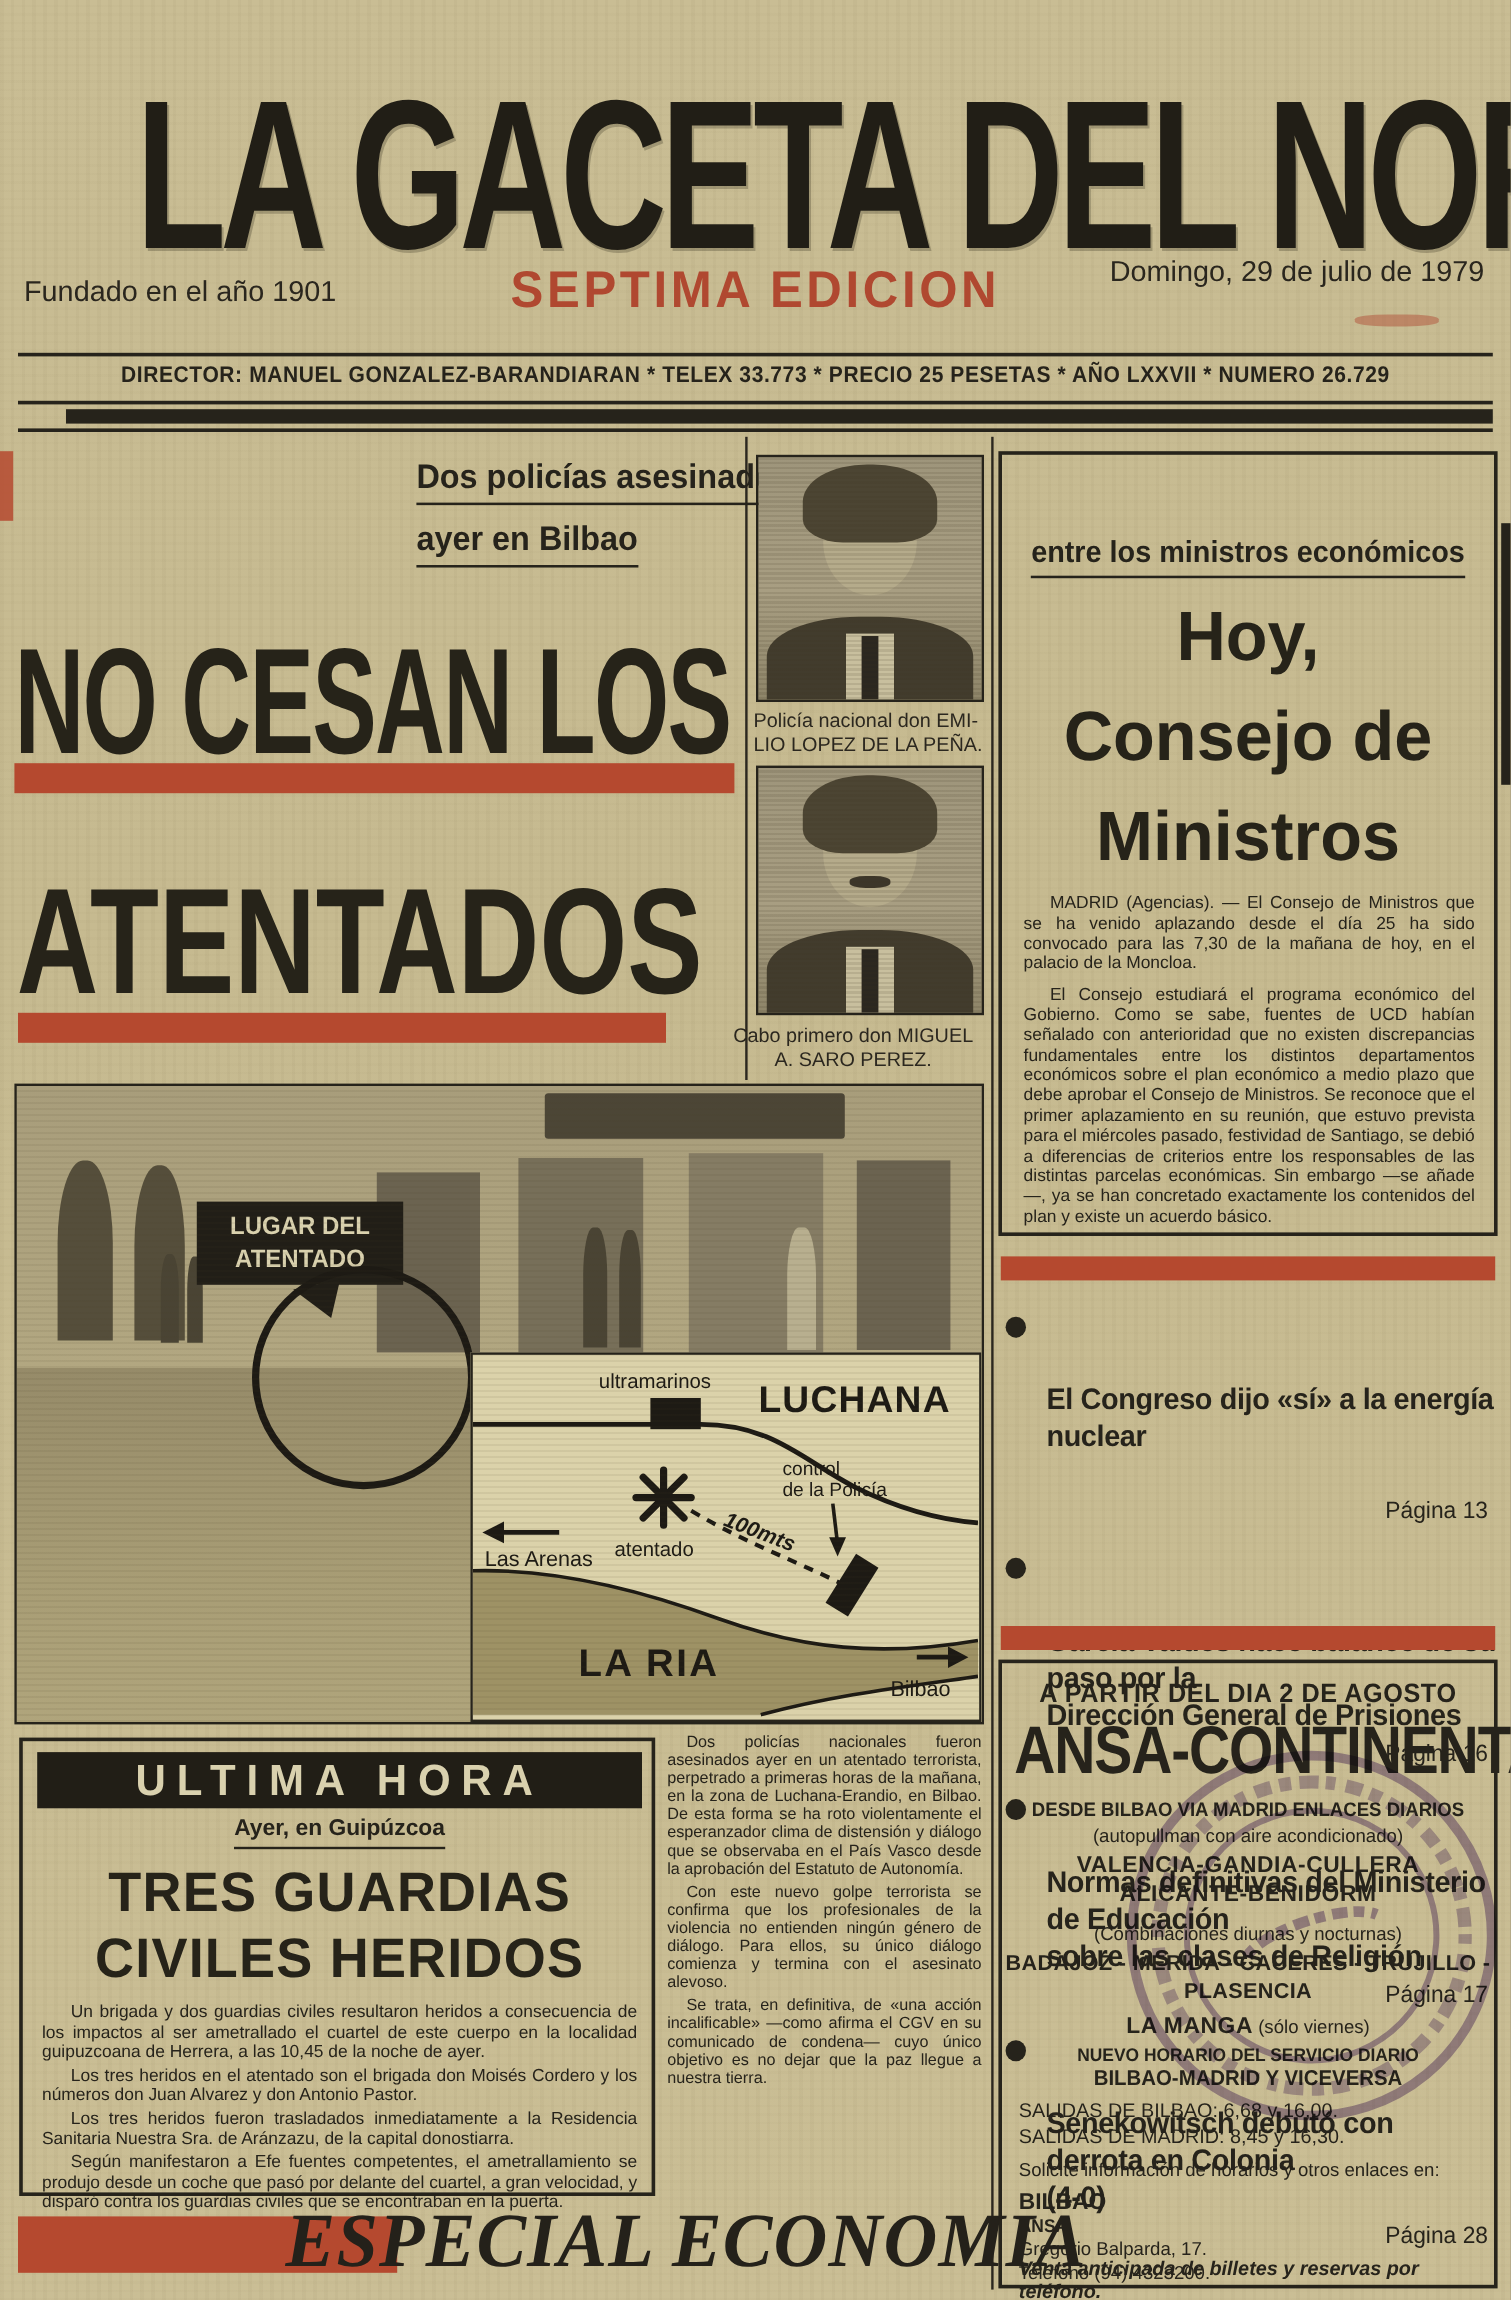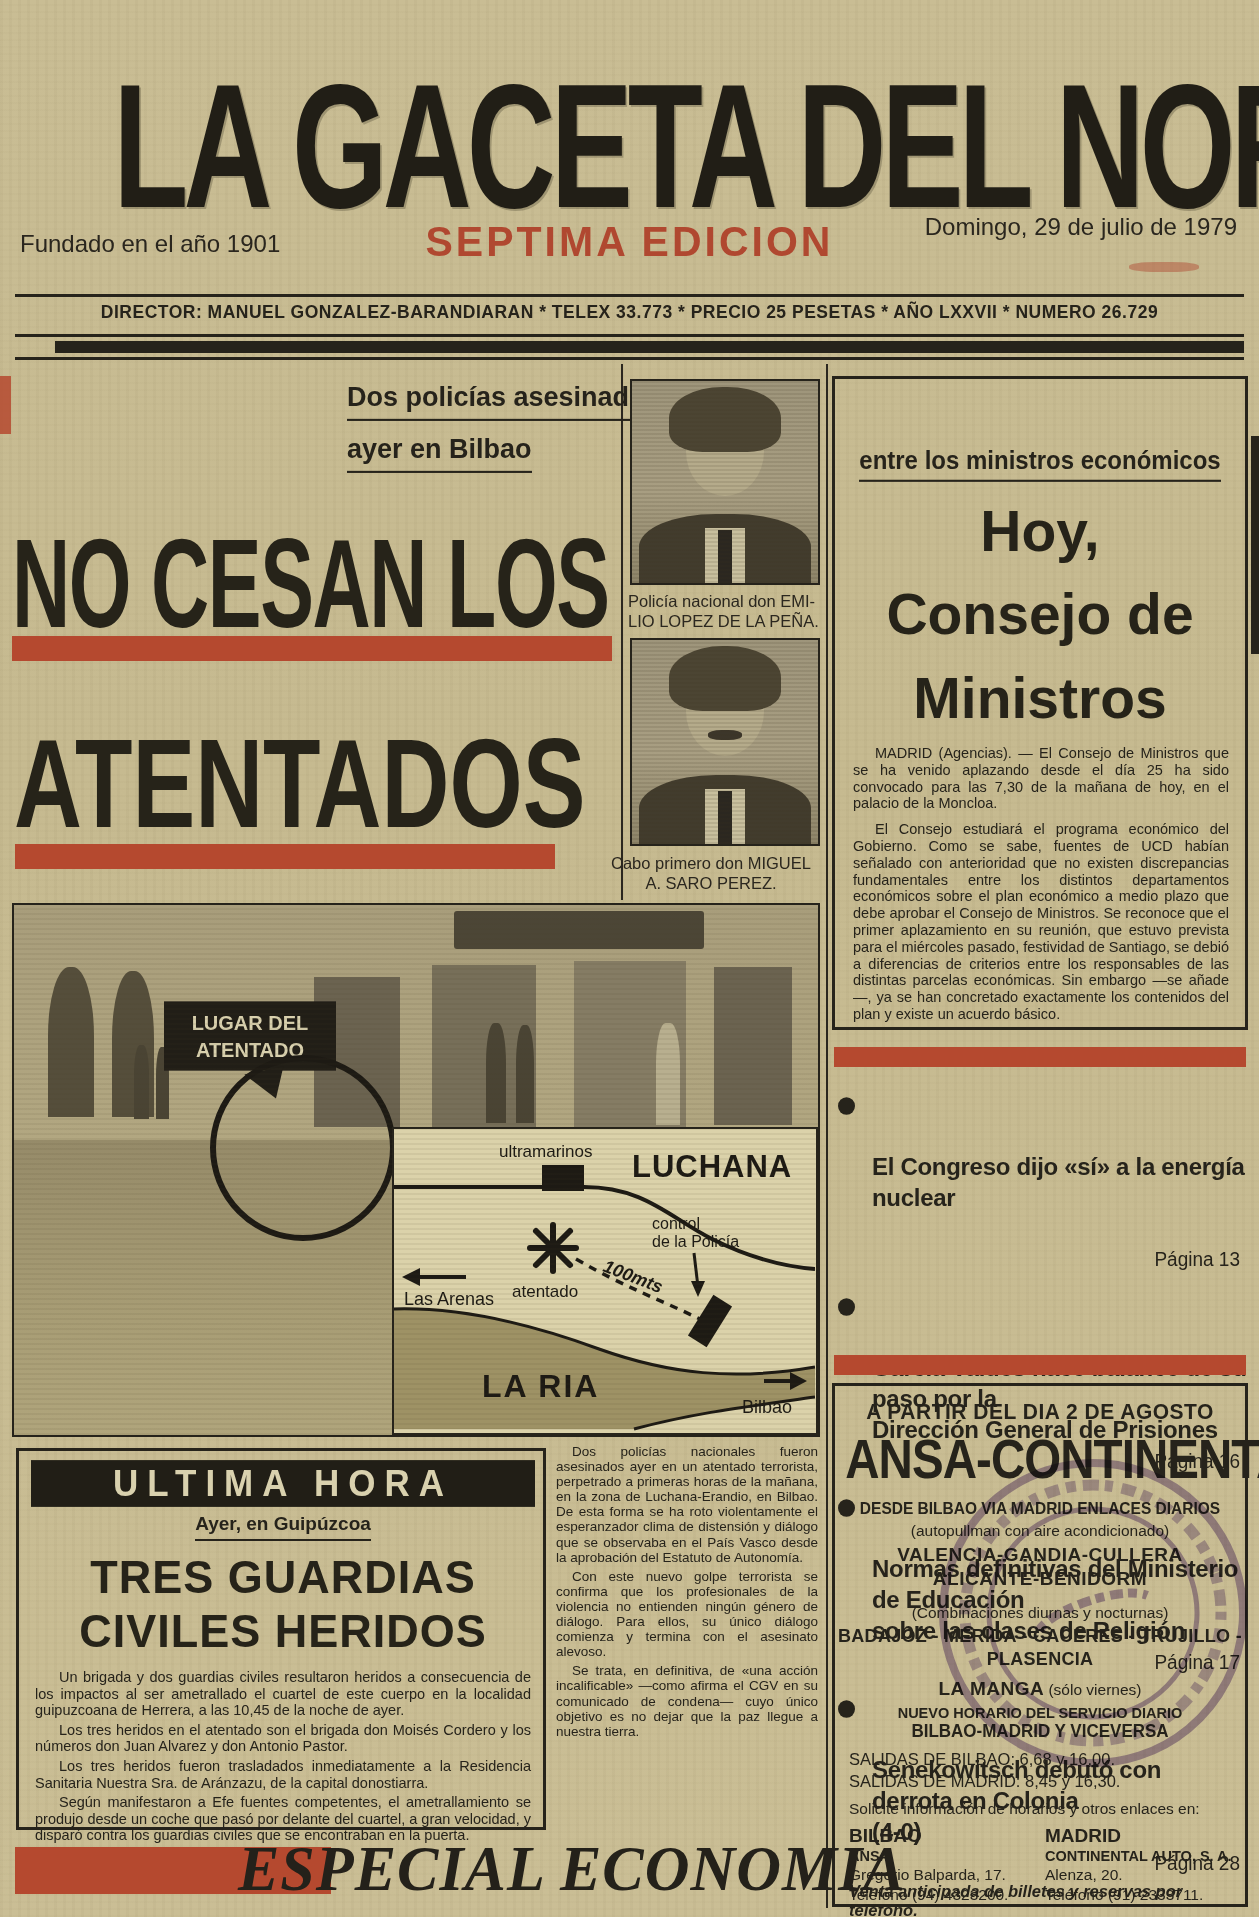--- a/index.html
+++ b/index.html
@@ -338,26 +338,20 @@
     <div class="abs ad-b15" style="top:336px; font-size:17px;">BILBAO-MADRID Y VICEVERSA</div>
     <div class="abs ad-r15 ad-left" style="top:364px; font-size:16.5px;">SALIDAS DE BILBAO: 6,68 y 16,00.</div>
     <div class="abs ad-r15 ad-left" style="top:386px; font-size:16.5px;">SALIDAS DE MADRID: 8,45 y 16,30.</div>
     <div class="abs ad-r15 ad-left" style="top:414px;">Solicite información de horarios y otros enlaces en:</div>
     <div class="office" style="left:14px; top:440px; width:185px;">
       <div class="city">BILBAO</div>
       <div class="name">ANSA</div>
       <div>Gregorio Balparda, 17.</div>
       <div>Teléfono (94) 4323200.</div>
     </div>
-    <div class="office" style="left:210px; top:440px; width:196px;">
-      <div class="city">MADRID</div>
-      <div class="name">CONTINENTAL AUTO, S. A.</div>
-      <div>Alenza, 20.</div>
-      <div>Teléfono (91) 2333711.</div>
-    </div>
     <div class="abs ad-left" style="top:496px; font-size:16.5px; font-weight:bold; font-style:italic;">Venta anticipada de billetes y reservas por teléfono.</div>
   </div>
 
   <div class="abs stamp">
     <svg width="334" height="334" viewBox="0 0 334 334">
       <circle cx="167" cy="167" r="150" fill="none" stroke="#6b4a9e" stroke-width="8"></circle>
       <circle cx="167" cy="167" r="104" fill="none" stroke="#6b4a9e" stroke-width="5"></circle>
       <circle cx="167" cy="167" r="128" fill="none" stroke="#6b4a9e" stroke-width="11" stroke-dasharray="10 7 16 6 8 9 14 7" opacity=".8"></circle>
       <path d="M110,167 C130,150 204,150 224,167" fill="none" stroke="#6b4a9e" stroke-width="9" stroke-dasharray="9 6 13 5"></path>
     </svg>

